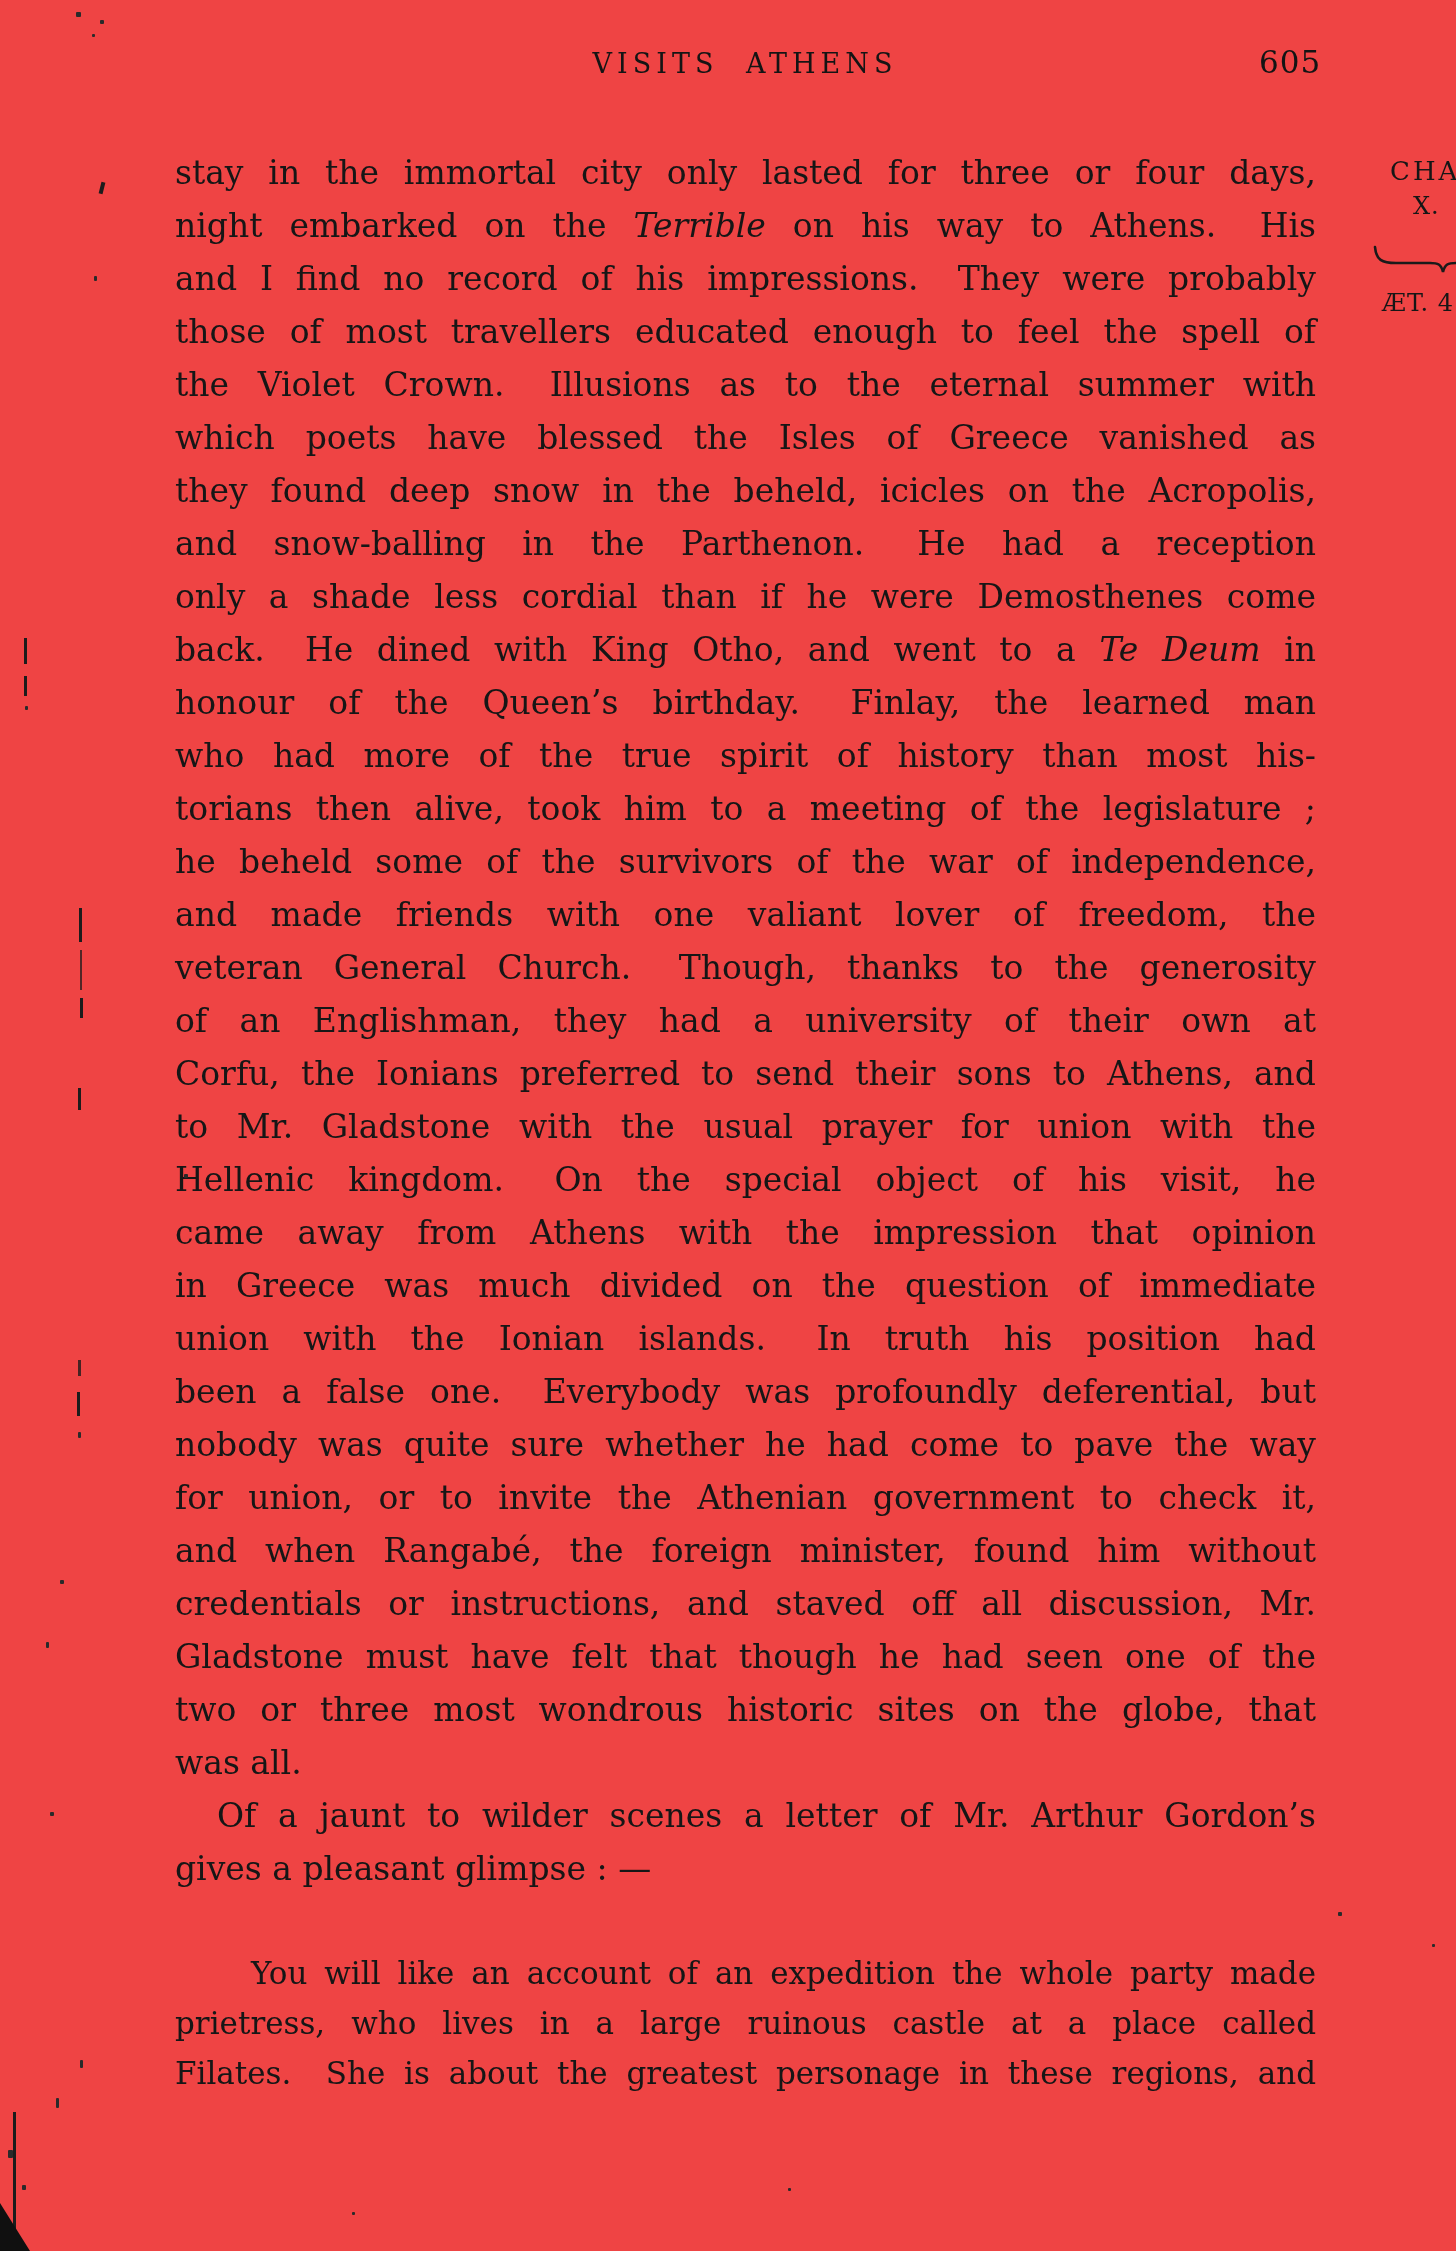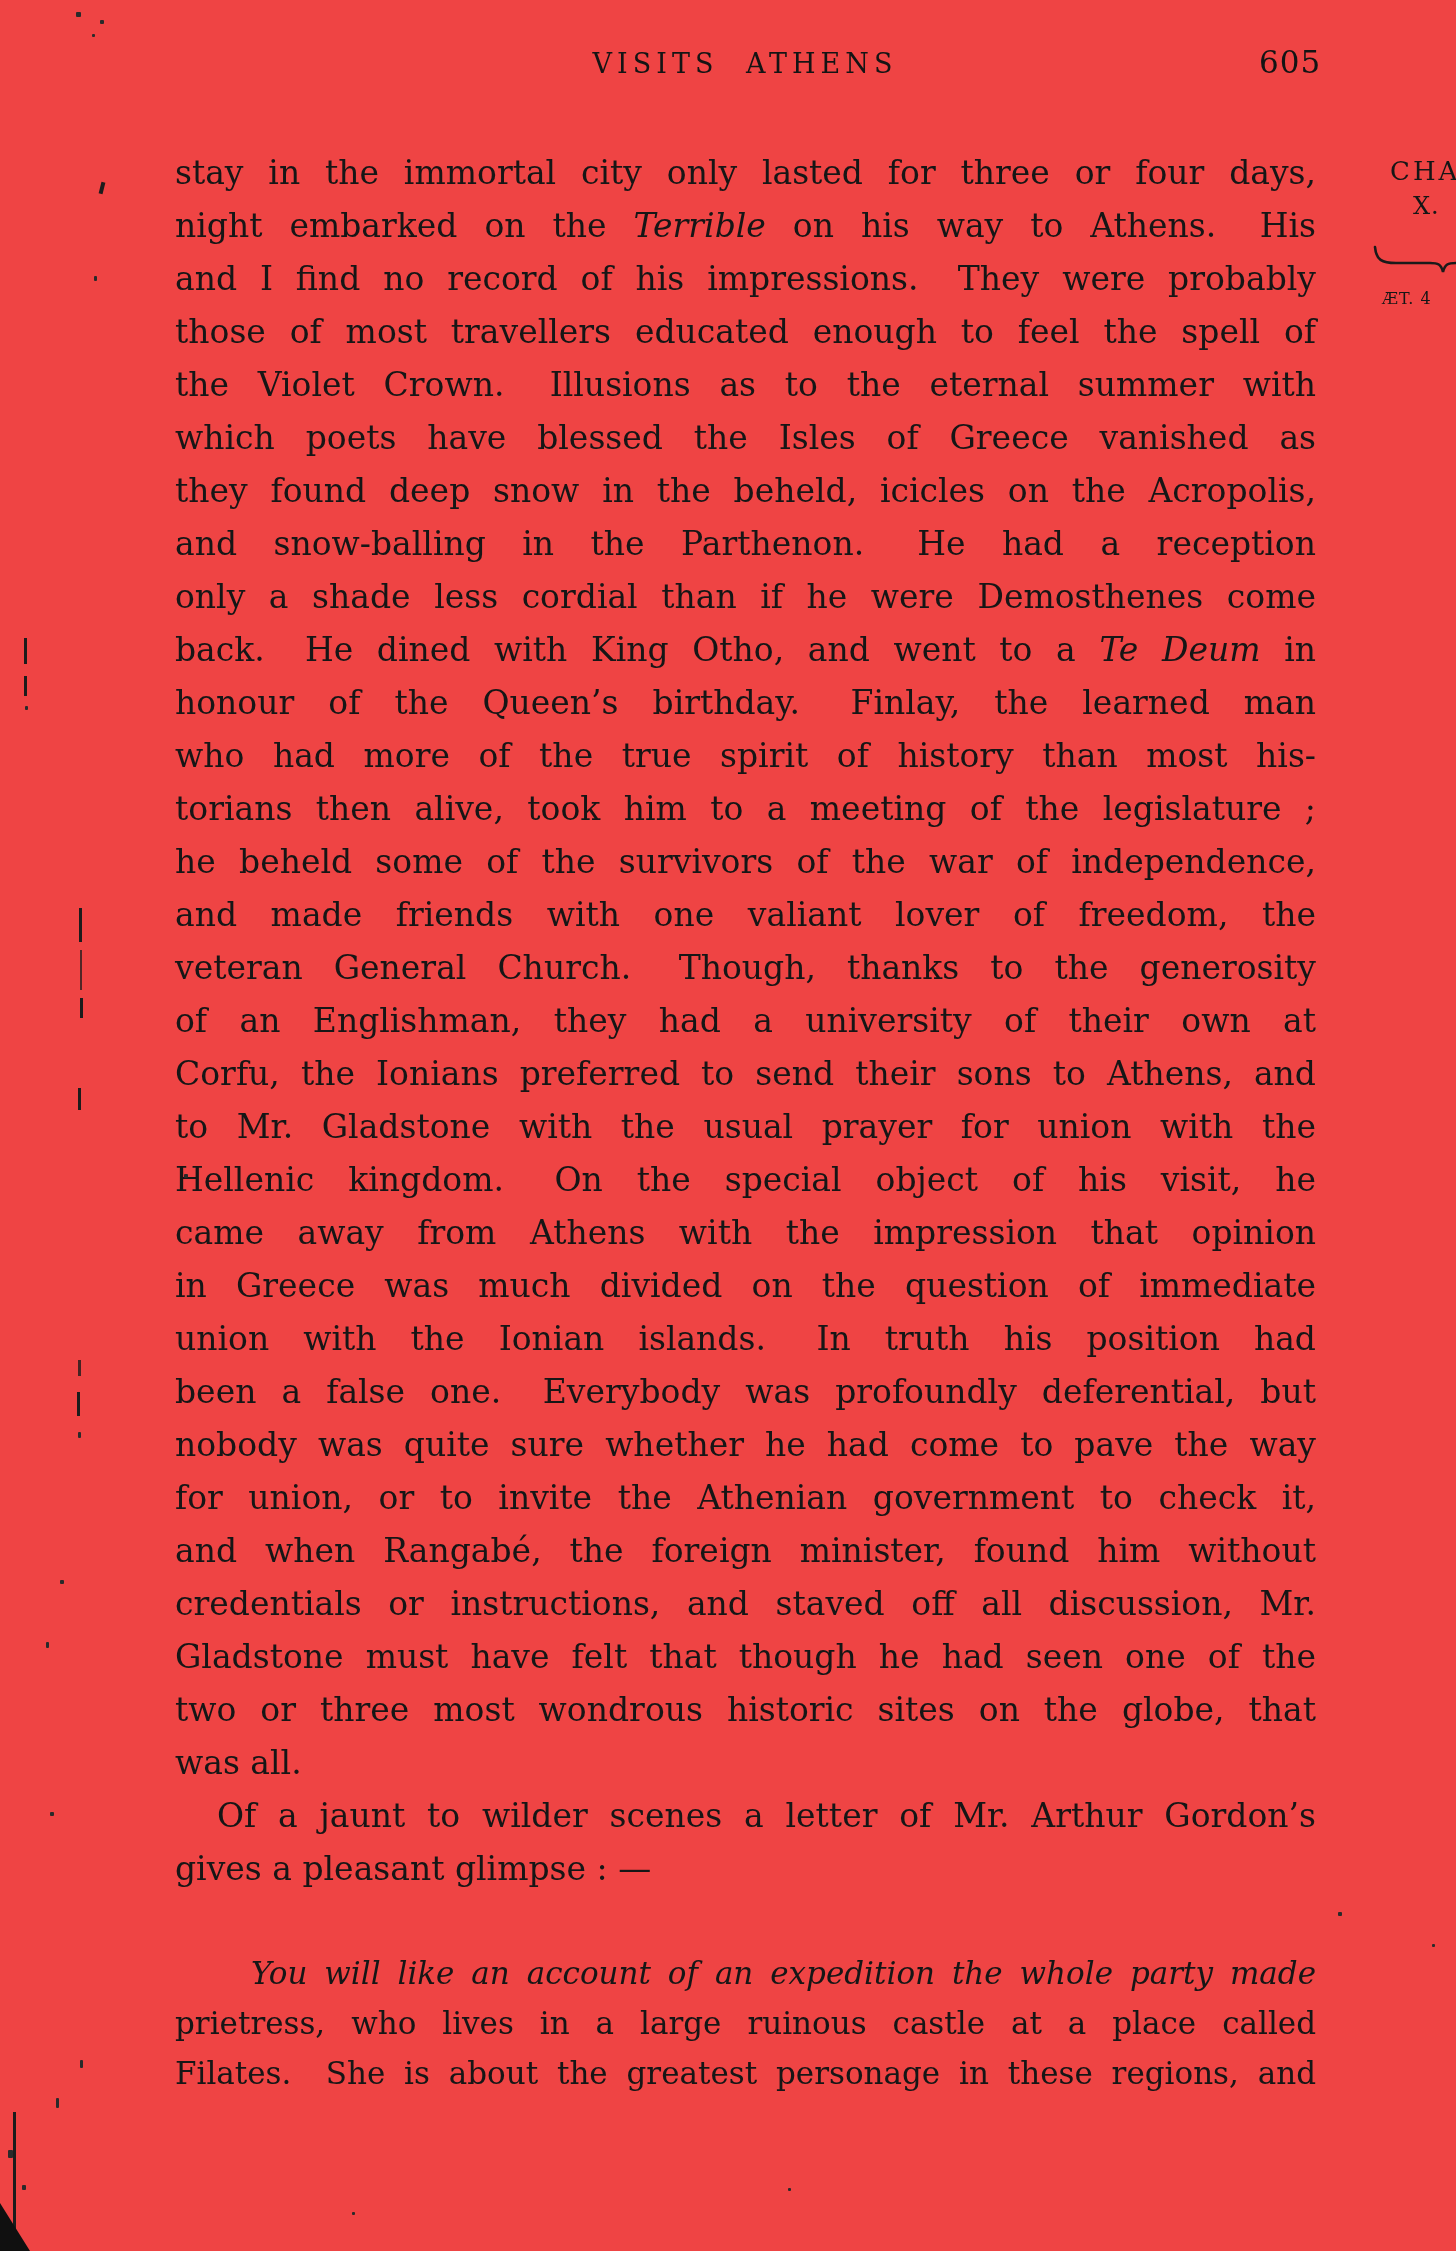--- a/index.html
+++ b/index.html
@@ -29,21 +29,21 @@
   }
   .margin-numeral{
     position:absolute;left:1413px;top:192px;
     font-size:24px;letter-spacing:1px;white-space:nowrap;
   }
   .margin-brace{
     position:absolute;left:1372px;top:244px;
   }
   .margin-aetat{
     position:absolute;left:1382px;top:289px;
-    font-size:16px;letter-spacing:1px;white-space:nowrap;
+    font-size:24px;letter-spacing:1px;white-space:nowrap;
   }
   
   .body-text{
     position:absolute;left:175px;top:146px;width:1141px;
   }
   .para{font-size:33px;}
   .para .tline{
     line-height:53px;height:53px;
     text-align:justify;text-align-last:justify;
     white-space:nowrap;overflow:visible;
@@ -113,21 +113,21 @@
         <div class="tline">credentials or instructions, and staved off all discussion, Mr.</div>
         <div class="tline">Gladstone must have felt that though he had seen one of the</div>
         <div class="tline">two or three most wondrous historic sites on the globe, that</div>
         <div class="tline no-just">was all.</div>
       </div>
     <div class="para">
         <div class="tline" style="text-indent: 42px;">Of a jaunt to wilder scenes a letter of Mr. Arthur Gordon’s</div>
         <div class="tline no-just">gives a pleasant glimpse : —</div>
       </div>
     <div class="quote">
-        <div class="tline" style="text-indent: 76px; font-style: italic;">You will like an account of an expedition the whole party made</div>
+        <div class="tline" style="text-indent: 76px;">You will like an account of an expedition the whole party made</div>
         <div class="tline">prietress, who lives in a large ruinous castle at a place called</div>
         <div class="tline">Filates.  She is about the greatest personage in these regions, and</div>
       </div>
   </div>
 
   <div class="speck" style="left:76px;top:12px;width:5px;height:5px;"></div>
   <div class="speck" style="left:100px;top:20px;width:4px;height:4px;"></div>
   <div class="speck" style="left:92px;top:34px;width:3px;height:3px;"></div>
   <div class="artifact" style="left:100px;top:182px;width:4px;height:12px;transform:rotate(14deg);"></div>
   <div class="speck" style="left:94px;top:276px;width:3px;height:5px;"></div>

